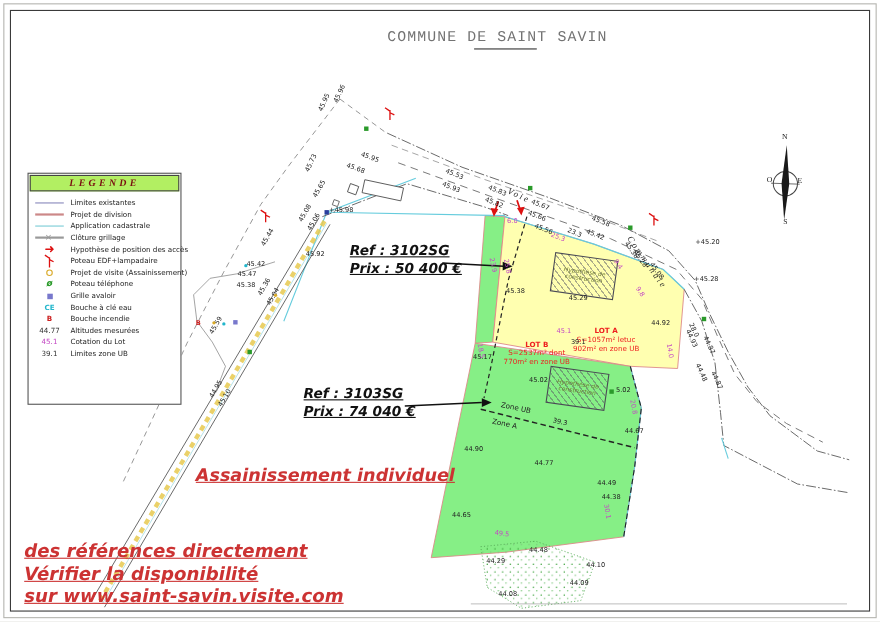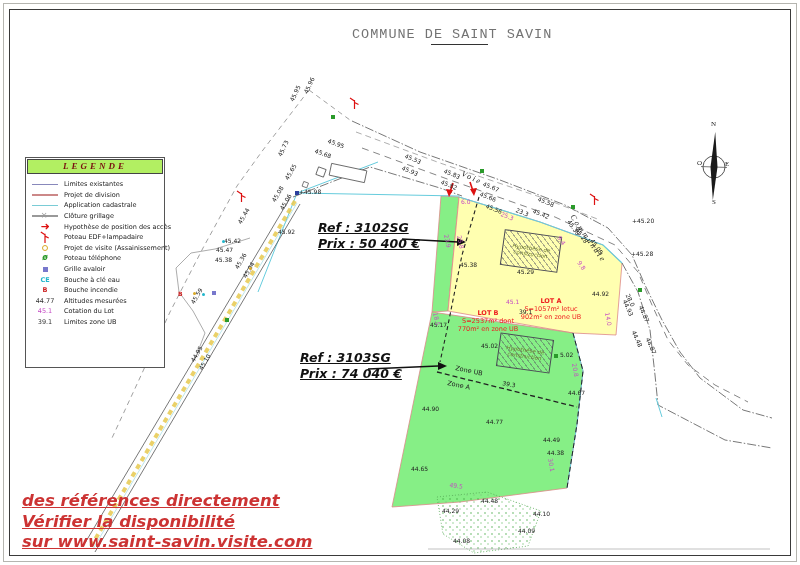--- a/index.html
+++ b/index.html
@@ -160,25 +160,26 @@
   <div class="lot-text" style="left:443px;top:309px;width:90px;">
     <span class="lot-name">LOT B</span>
     <span>S=2537m² dont</span>
     <span>770m² en zone UB</span>
   </div>
 
   <div class="ref-block" style="left:318px;top:220px;">
     <span>Ref : 3102SG</span>
     <span>Prix : 50 400 €</span>
   </div>
-  <div class="ref-block" style="left:300px;top:350px;">
+  <div class="ref-block" style="left:276px;top:350px;">
     <span>Ref : 3103SG</span>
     <span>Prix : 74 040 €</span>
   </div>
 
+  <div class="sanitation">Assainissement individuel</div>
 
   <div class="disclaimer" id="disclaimer">
       <span>des références directement</span>
       <span>Vérifier la disponibilité</span>
       <span>sur www.saint-savin.visite.com</span>
     </div>
 
   <div class="legend">
     <div class="legend-header">LEGENDE</div>
     <div class="legend-items" id="legend-items">

